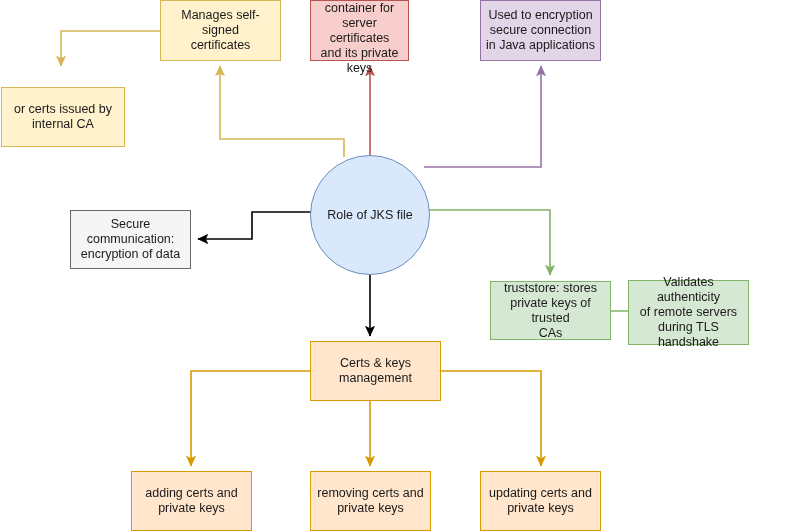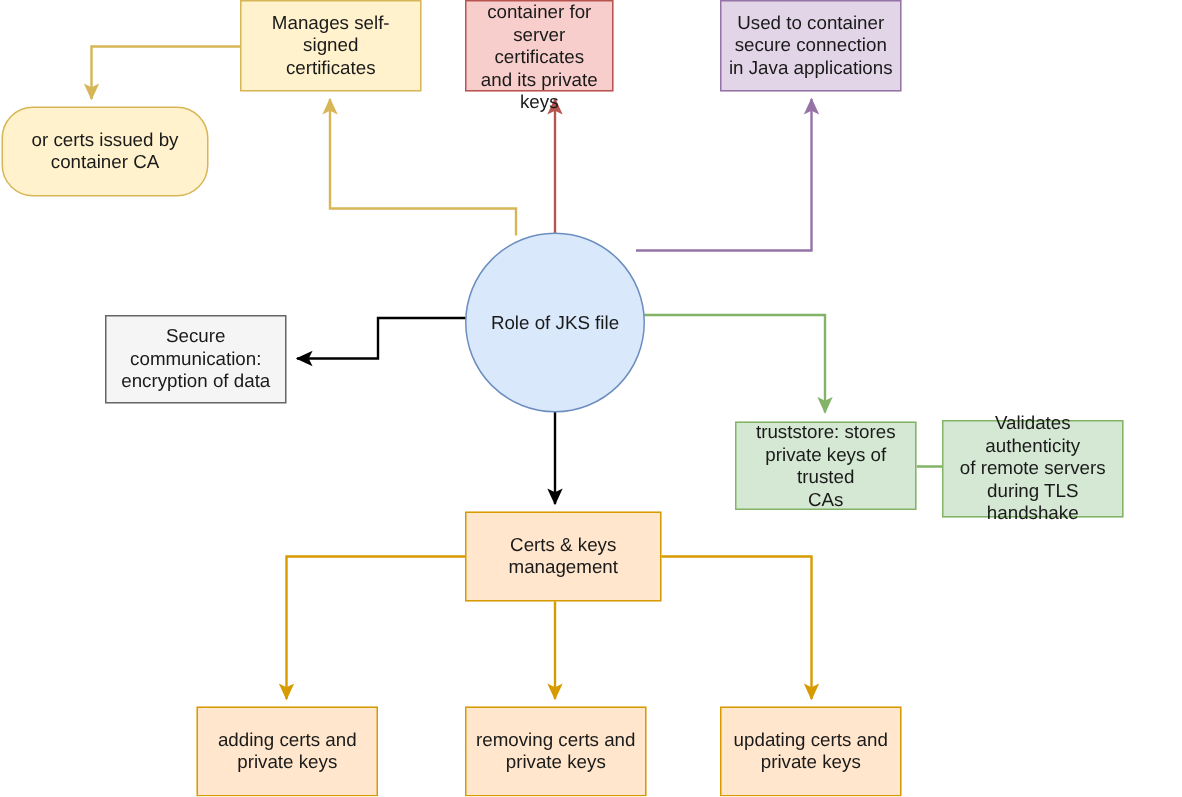--- a/index.html
+++ b/index.html
@@ -104,38 +104,38 @@
     <path d="M 431,371 L 541,371 L 541,466" fill="none" stroke="#D79B00" stroke-width="1.6" marker-end="url(#ah-orange)"></path>
   </svg>
 
   <div class="node n-yellow" style="left:160px; top:0px; width:121px; height:61px;justify-content:flex-end;">
     <div>
       <span>Manages self-signed</span>
       <span>certificates</span>
     </div>
   </div>
 
-  <div class="node n-yellow" style="left:1px; top:71px; width:138px; height:60px;border-radius:21px;">
+  <div class="node n-yellow" style="left:1px; top:87px; width:124px; height:60px;">
     <div>
       <span>or certs issued by</span>
-      <span>container CA</span>
+      <span>internal CA</span>
     </div>
   </div>
 
   <div class="node n-red" style="left:310px; top:0px; width:99px; height:61px;">
     <div>
       <span>Secure container for</span>
       <span>server certificates</span>
       <span>and its private keys</span>
     </div>
   </div>
 
   <div class="node n-purple" style="left:480px; top:0px; width:121px; height:61px;">
     <div>
-      <span>Used to container</span>
+      <span>Used to encryption</span>
       <span>secure connection</span>
       <span>in Java applications</span>
     </div>
   </div>
 
   <div class="node n-blue-circle" style="left:310px; top:155px; width:120px; height:120px;">
     <span>Role of JKS file</span>
   </div>
 
   <div class="node n-gray" style="left:70px; top:210px; width:121px; height:59px;">

